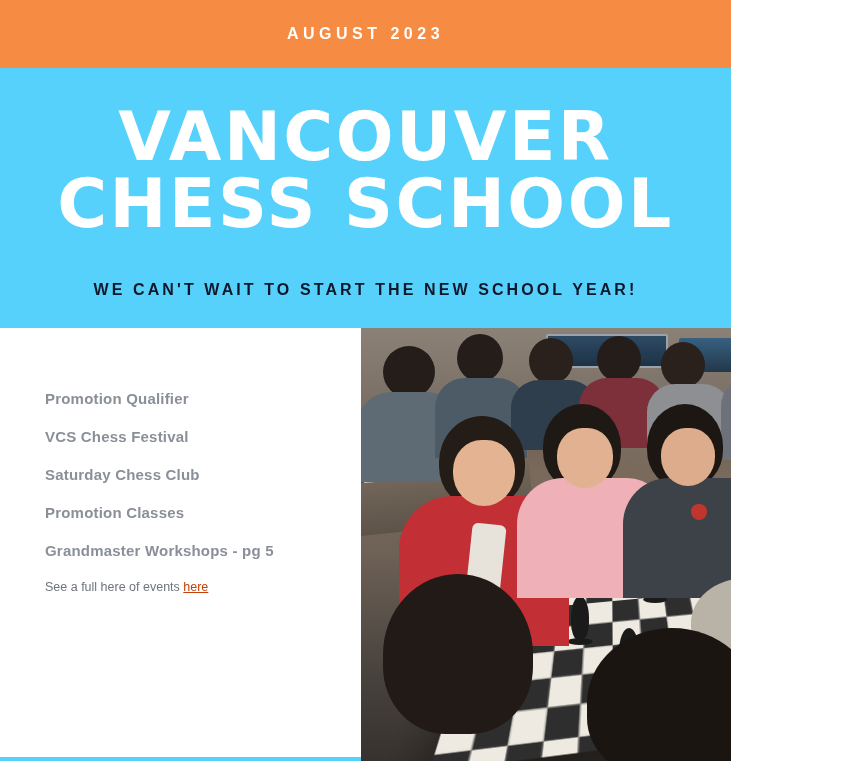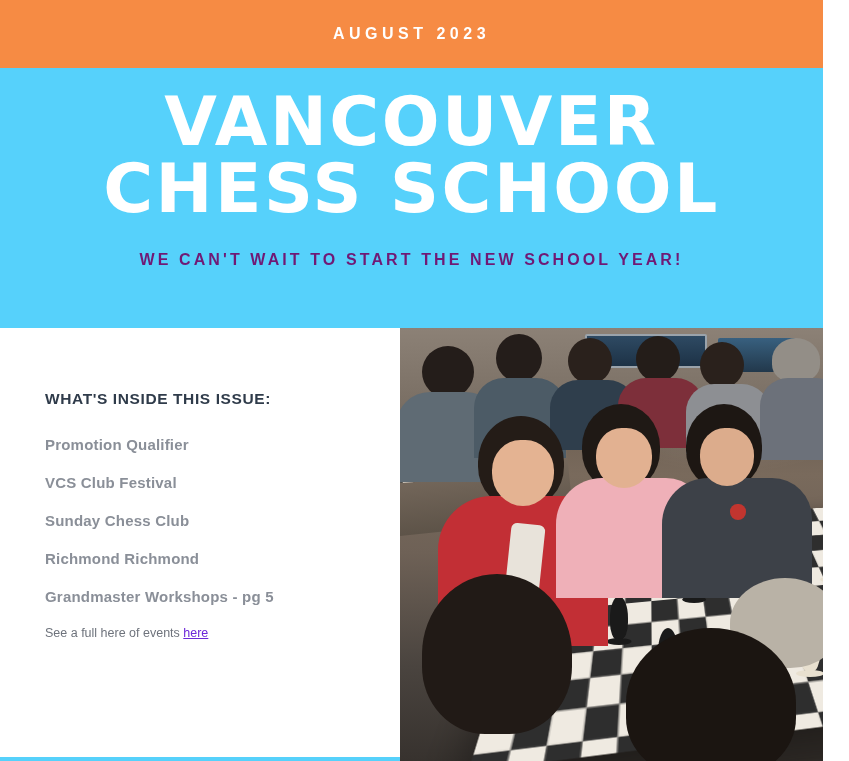--- a/index.html
+++ b/index.html
@@ -9,21 +9,21 @@
   body {
     width: 849px;
     height: 761px;
     font-family: "Liberation Sans", sans-serif;
     background: #ffffff;
     overflow: hidden;
   }
 
   .page {
     position: relative;
-    width: 823px;
+    width: 731px;
     height: 761px;
     background: #ffffff;
     overflow: hidden;
   }
 
   
   .date-bar {
     height: 68px;
     background: #f68b44;
     display: flex;
@@ -52,27 +52,27 @@
   .hero-title {
     color: #ffffff;
     font-family: "DejaVu Sans", sans-serif;
     font-size: 68px;
     line-height: 0.98;
     font-weight: bold;
     letter-spacing: 2.5px;
     text-align: center;
     text-transform: uppercase;
     max-width: 760px;
-    margin: 1px;
+    margin: 16px;
     padding: 0 20px;
     box-sizing: border-box;
   }
   .hero-sub {
     margin-top: 28px;
-    color: #701a75;
+    color: #0f172a;
     font-size: 16px;
     font-weight: bold;
     letter-spacing: 3.1px;
     text-transform: uppercase;
     text-align: center;
   }
 
   
   .body-split {
     display: flex;
@@ -108,21 +108,21 @@
     margin-bottom: 21px;
     letter-spacing: 0.2px;
   }
 
   .footer-note {
     margin-top: 10px;
     font-size: 12.5px;
     color: #6e737c;
   }
   .footer-note a {
-    color: #6d28d9;
+    color: #c2410c;
     text-decoration: underline;
   }
 
   
   .left-rule {
     position: absolute;
     left: 0;
     bottom: 0;
     width: 411px;
     height: 4px;
@@ -285,27 +285,26 @@
   </div>
 
   <div class="hero">
     <h1 class="hero-title">VANCOUVER CHESS SCHOOL</h1>
     <div class="hero-sub">WE CAN'T WAIT TO START THE NEW SCHOOL YEAR!</div>
   </div>
 
   <div class="body-split">
 
     <div class="left-col">
-      <div class="inside-heading">WHAT'S INSIDE THIS ISSUE:</div>
 
       <ul class="toc-list">
         <li>Promotion Qualifier</li>
-        <li>VCS Club Festival</li>
-        <li>Sunday Chess Club</li>
-        <li>Richmond Richmond</li>
+        <li>VCS Chess Festival</li>
+        <li>Saturday Chess Club</li>
+        <li>Promotion Classes</li>
         <li>Grandmaster Workshops - pg 5</li>
       </ul>
 
       <div class="footer-note"><span>See a full here of events </span><a href="#">here</a></div>
 
       <div class="left-rule"></div>
     </div>
 
     <div class="photo-col">
       <div class="photo">

